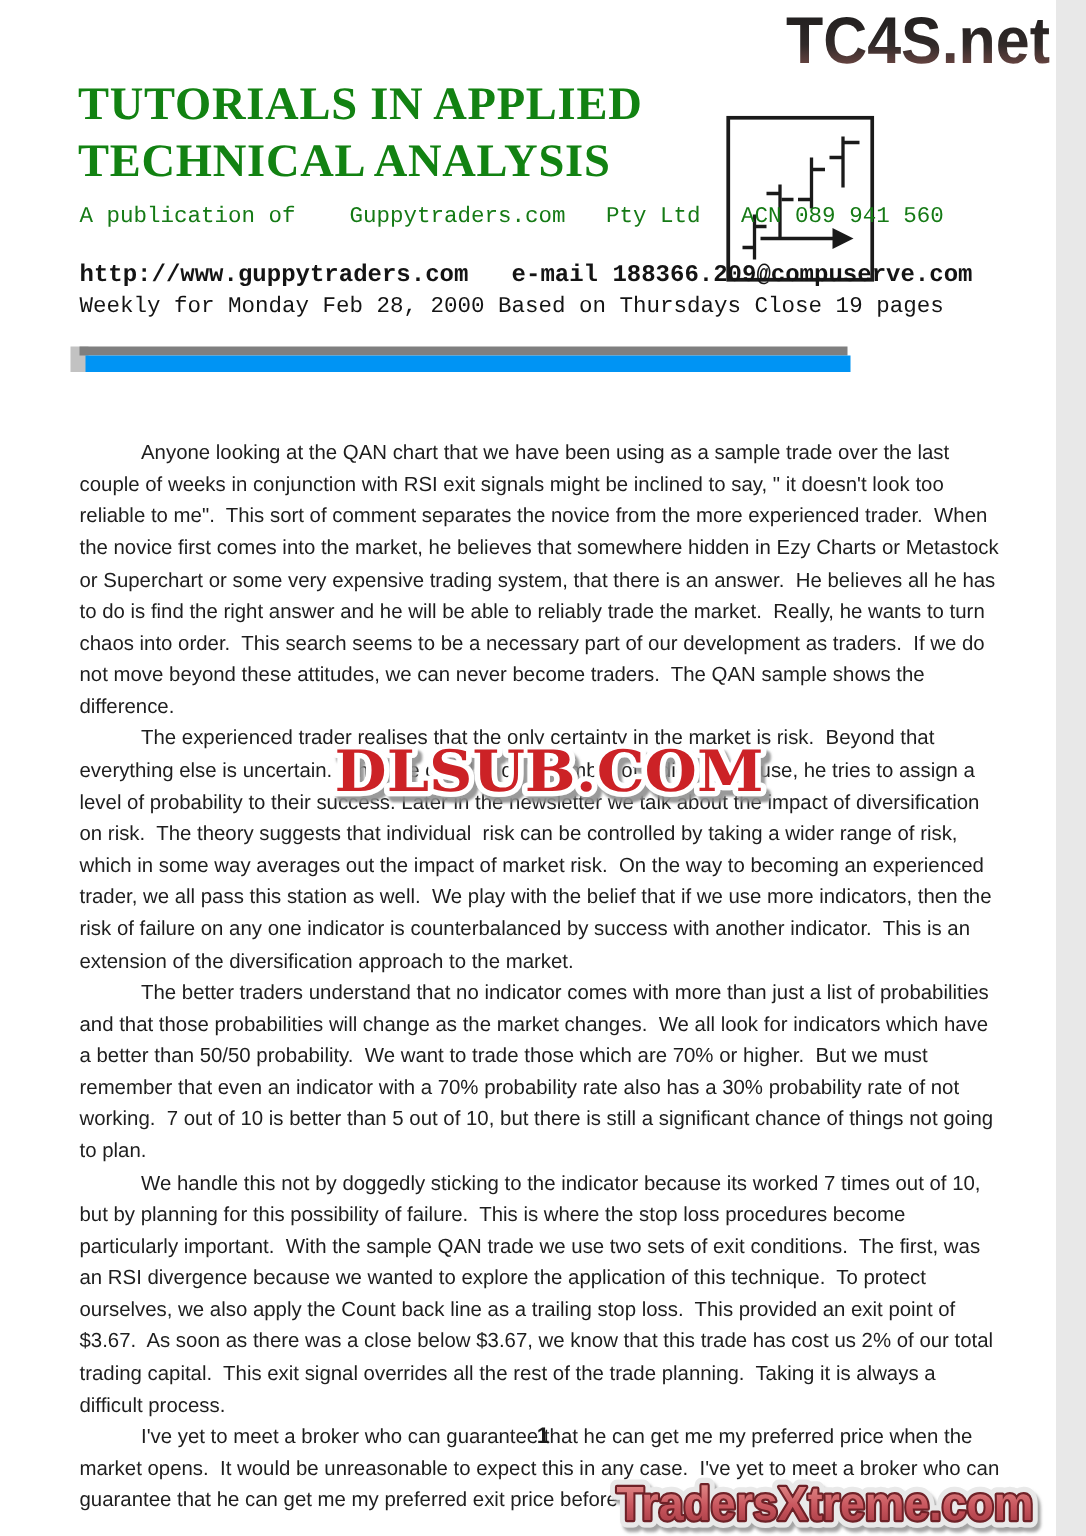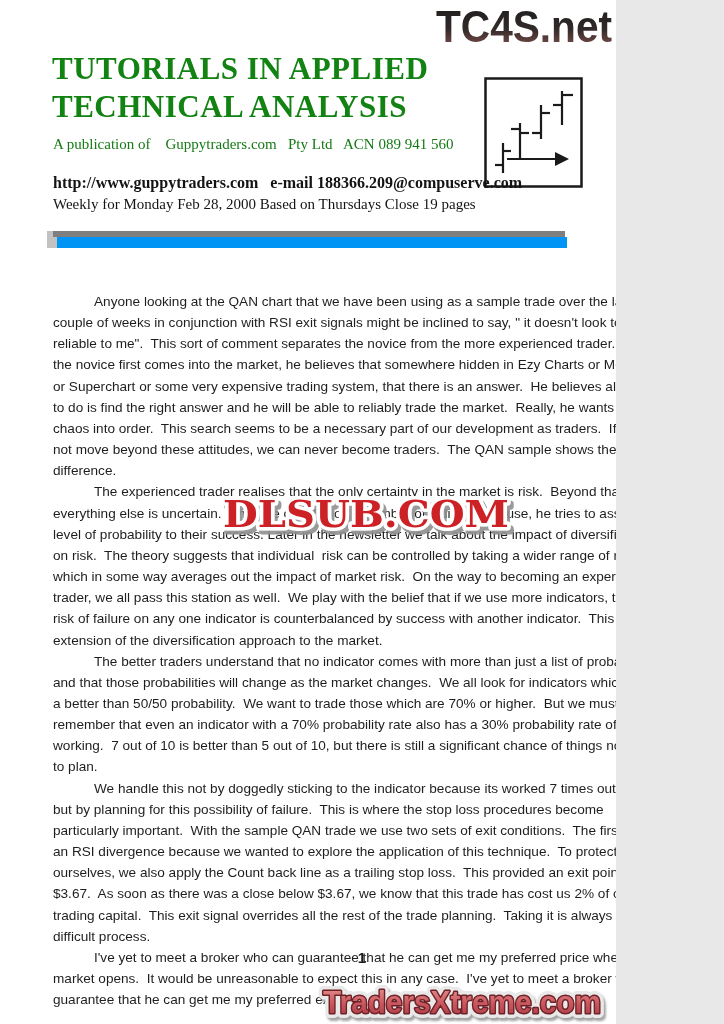--- a/index.html
+++ b/index.html
@@ -1,25 +1,25 @@
 <!DOCTYPE html>
 <html><head>
 <meta charset="utf-8">
 <style>
   html,body{margin:0;padding:0;background:#e8e8e8;}
-  .page{position:relative;width:616px;height:1024px;background:#ffffff;overflow:hidden;
+  .page{position:relative;width:704px;height:1024px;background:#ffffff;overflow:hidden;
         font-family:"Liberation Sans",sans-serif;}
   
   .tc4s-logo{position:absolute;top:2px;right:0px;}
   .main-title{position:absolute;left:52px;top:50px;width:440px;
               font-family:"Liberation Serif",serif;font-weight:bold;
               font-size:31px;line-height:38px;color:#128212;letter-spacing:.5px;
               white-space:pre-line;}
   .chart-logo{position:absolute;left:484px;top:77px;}
-  .mast-line{position:absolute;left:53px;font-family:Liberation Serif, serif;
+  .mast-line{position:absolute;left:53px;font-family:Liberation Mono, monospace;
              font-size:15px;color:#141414;white-space:pre;}
   .pub-line{top:136px;color:#157a15;}
   .contact-line{top:156px;}
   .web-line{top:174px;font-weight:bold;font-size:16px;}
   .issue-line{top:196px;}
   .contrib-line{top:214px;}
   
   .divider{position:absolute;left:47px;top:231px;width:520px;height:17px;}
   .divider .silver{position:absolute;left:0;top:0;width:12px;height:17px;background:#c2c2c2;}
   .divider .gray{position:absolute;left:6px;top:0;width:512px;height:6px;background:#7f7f7f;}

